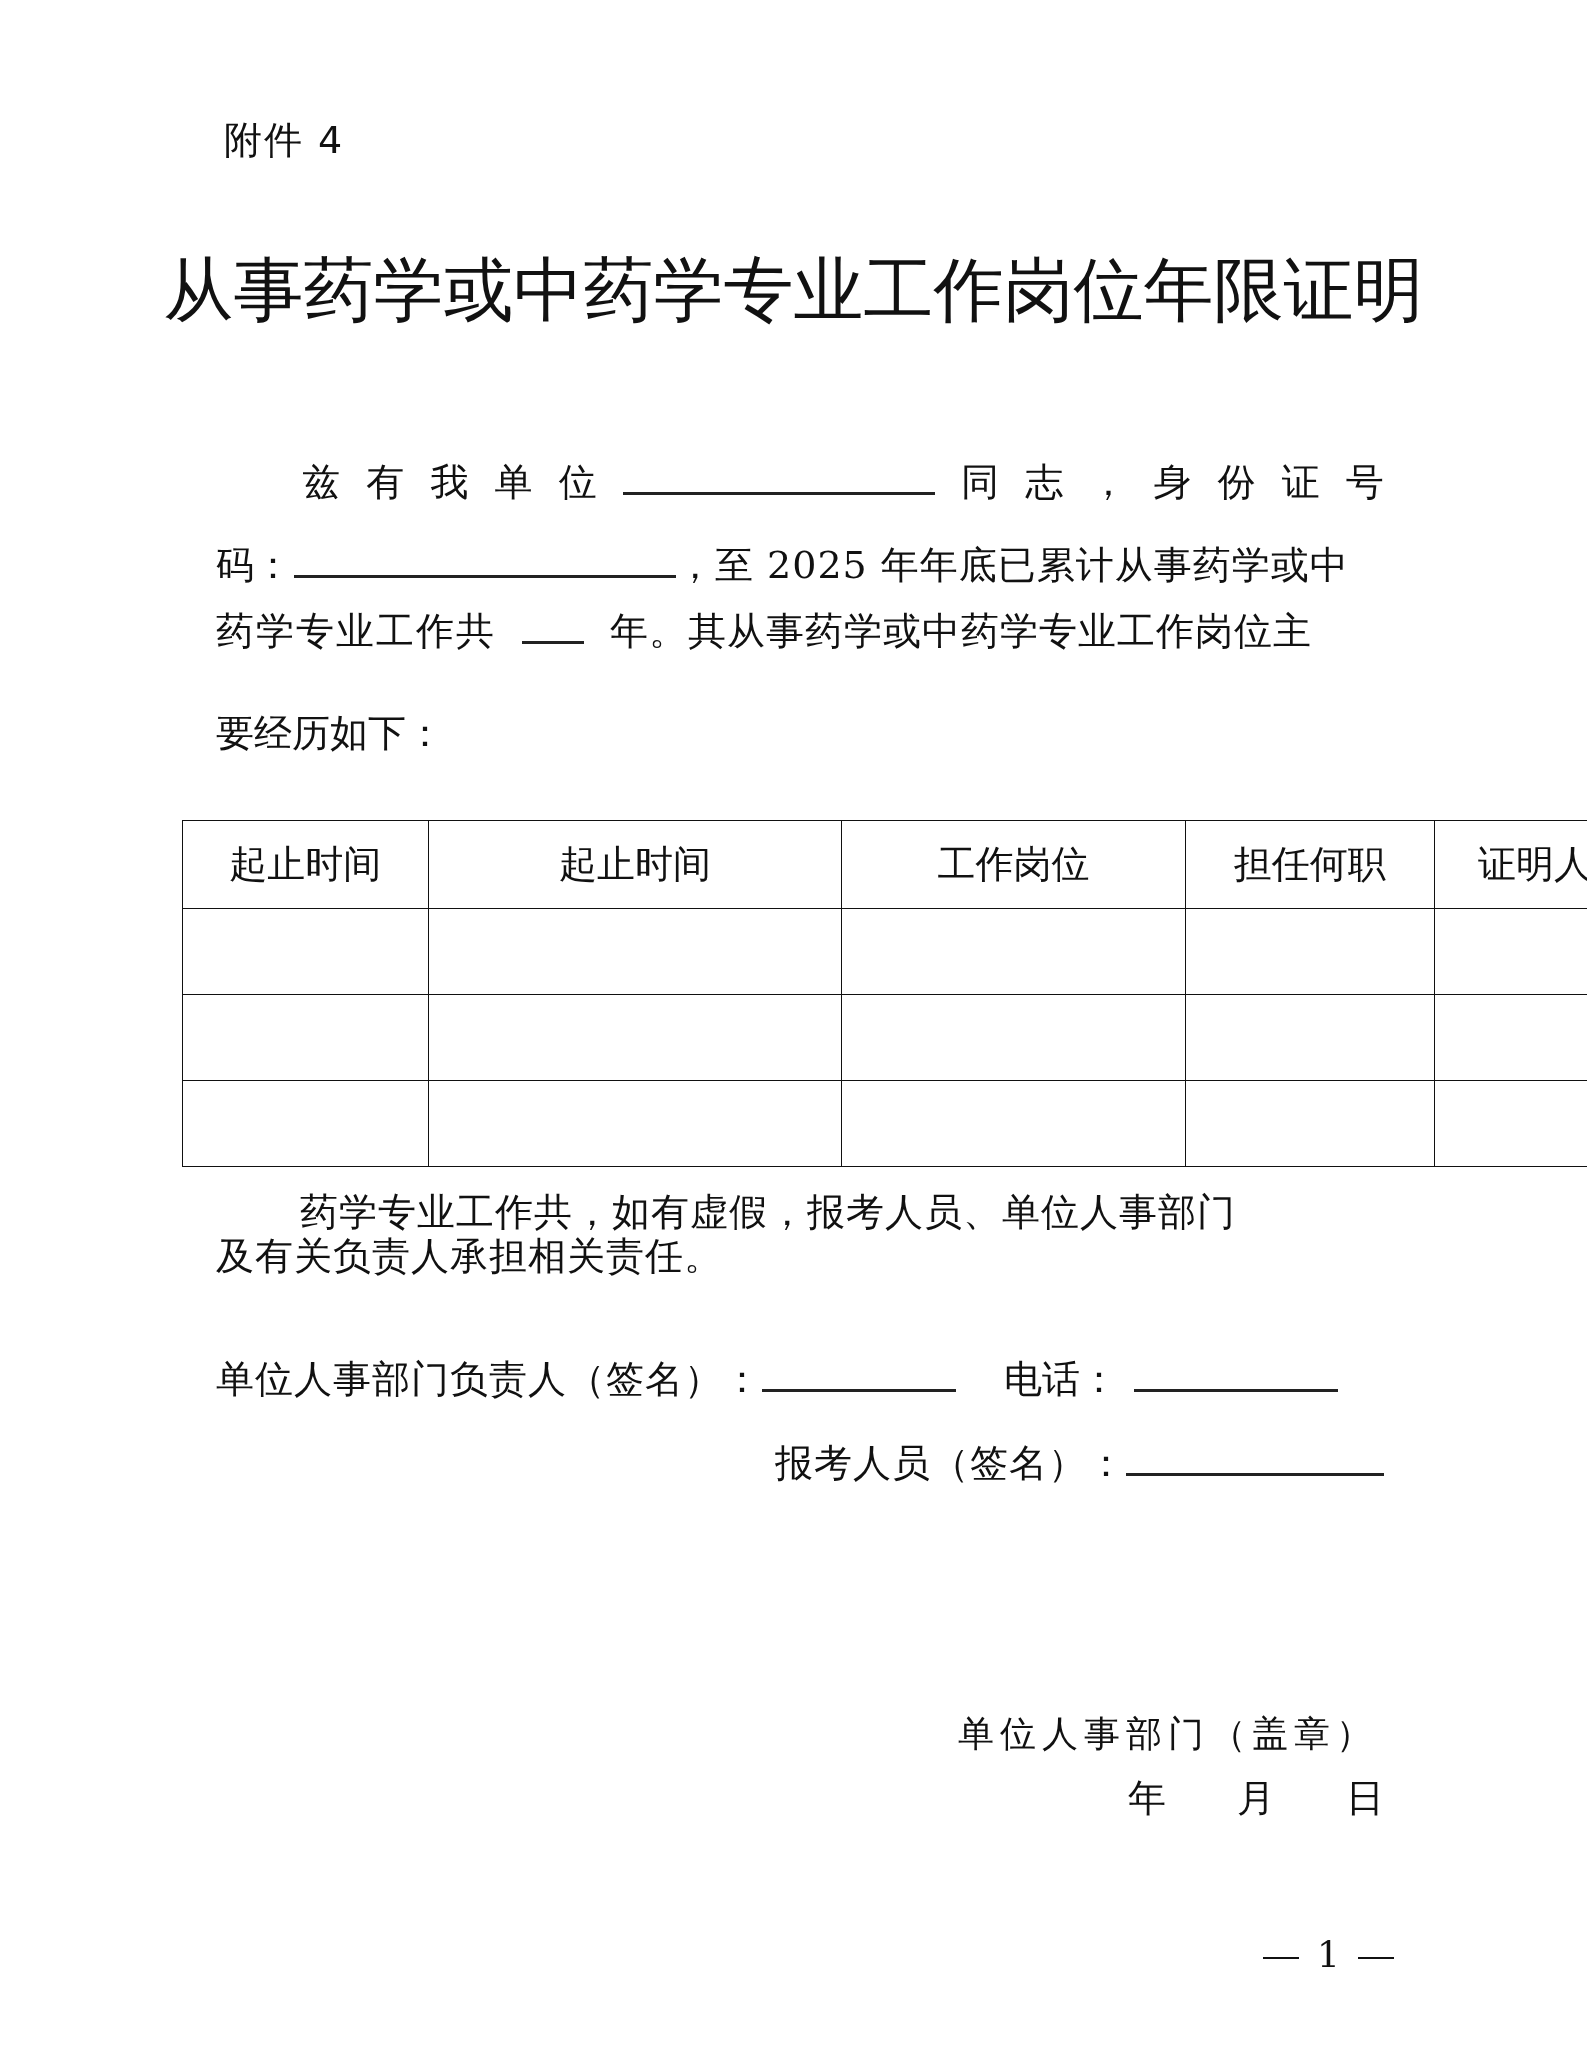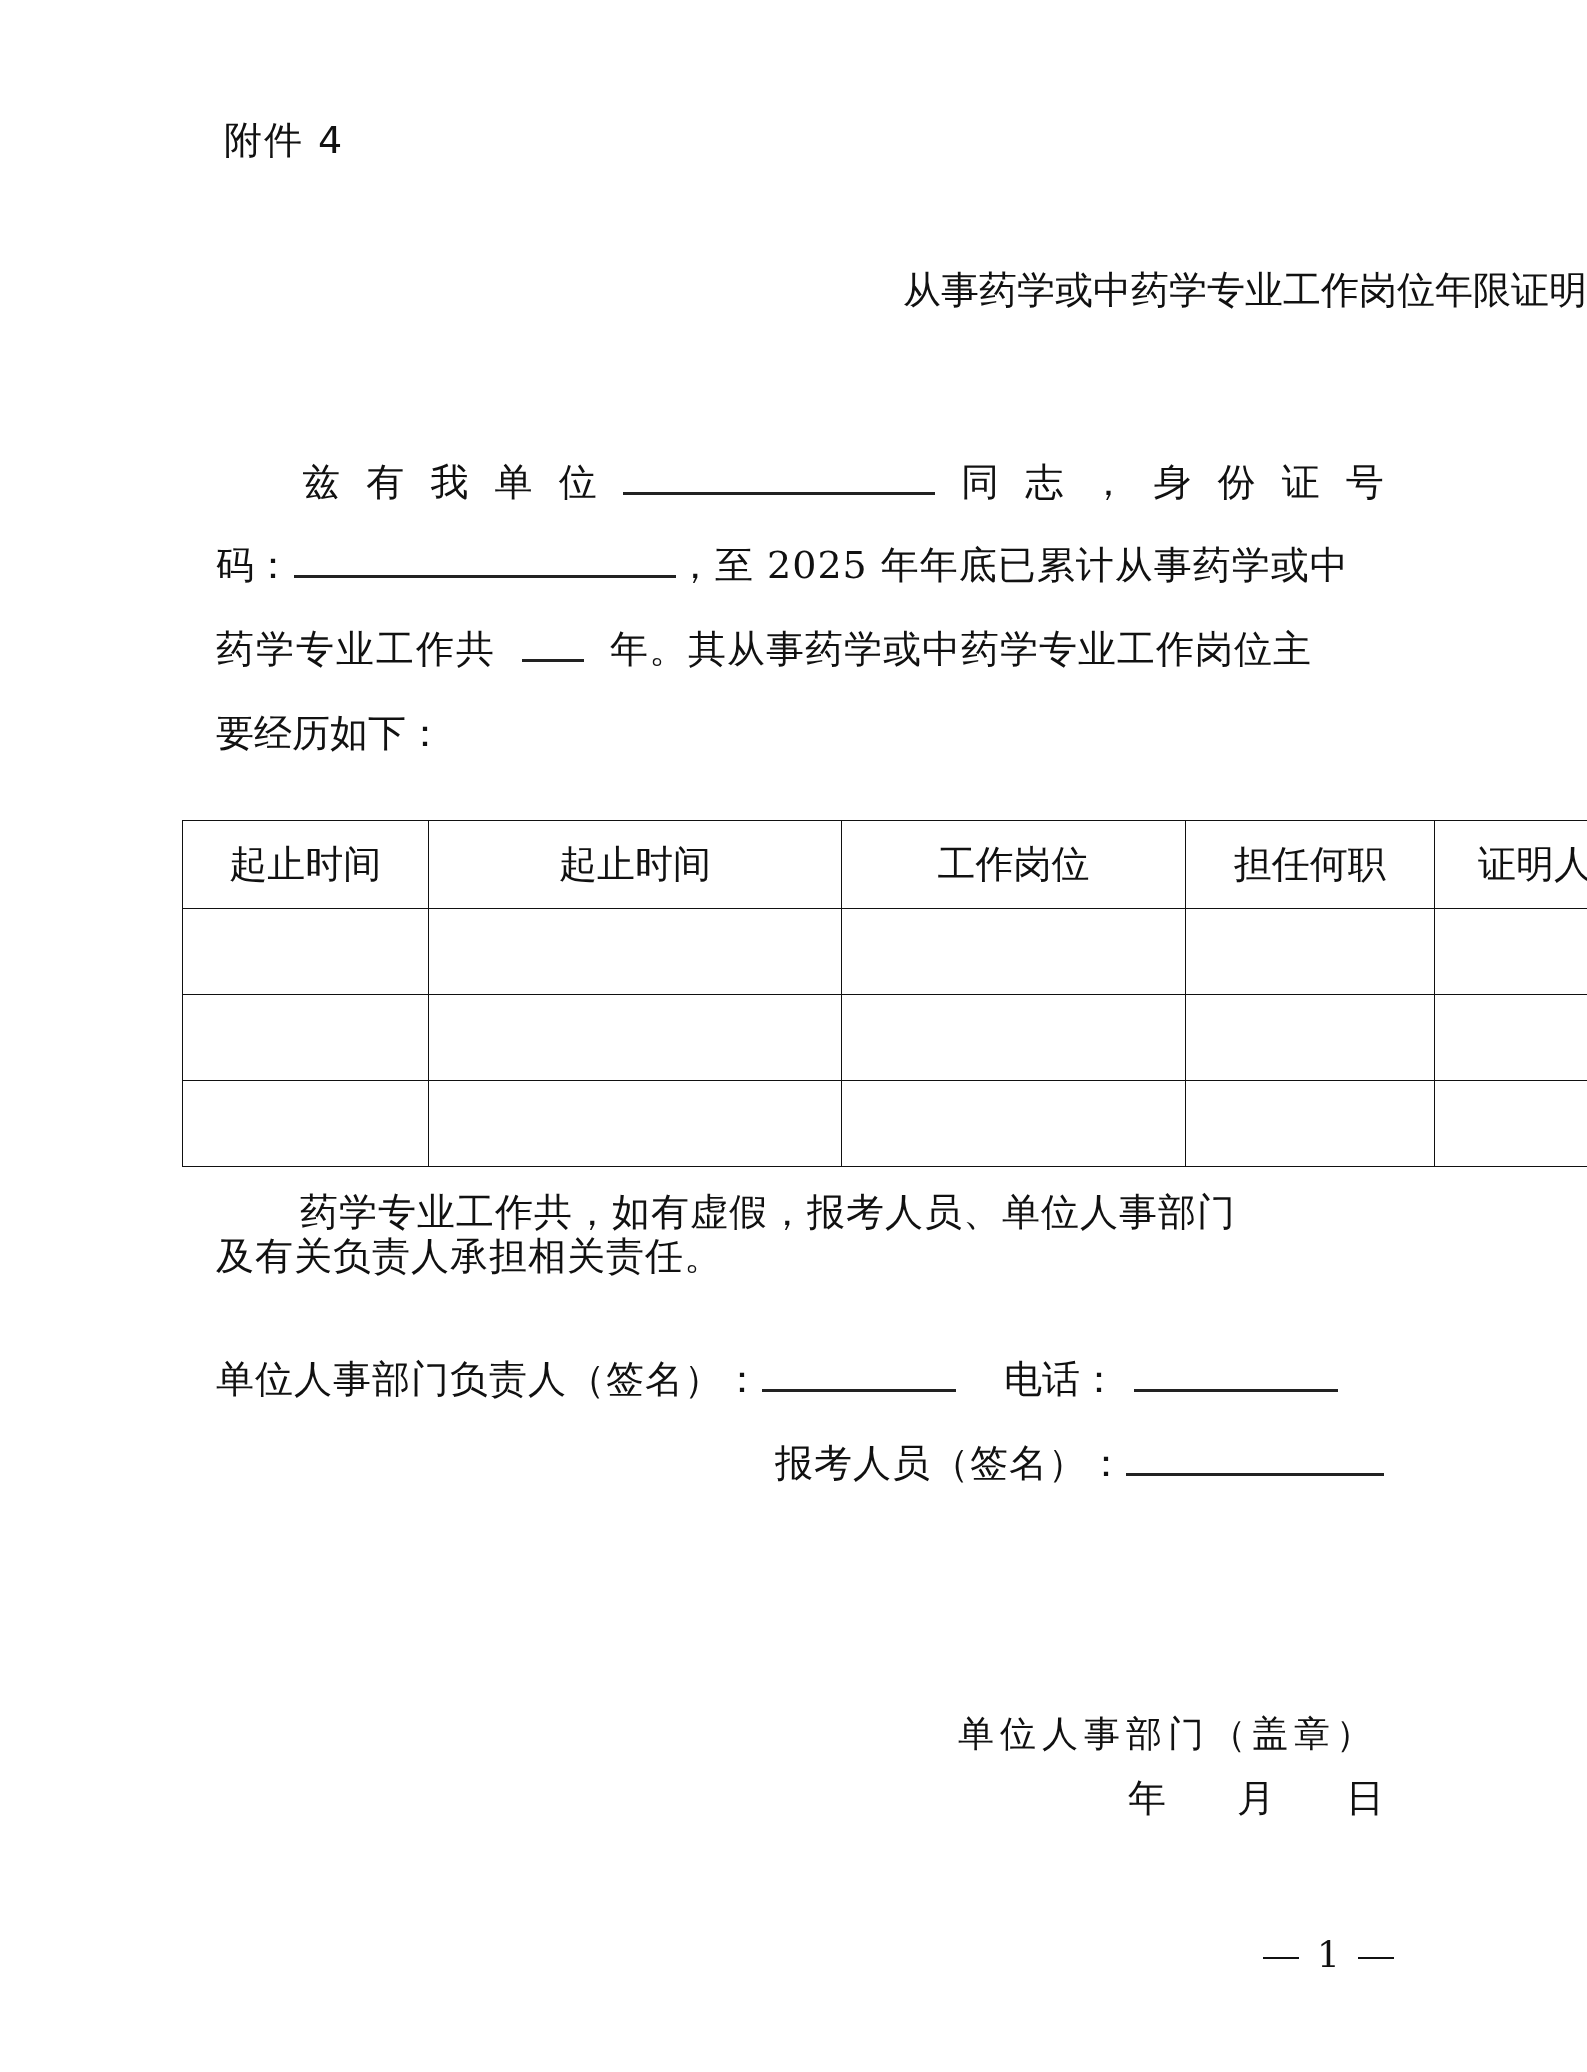--- a/index.html
+++ b/index.html
@@ -22,23 +22,23 @@
       font-family: "DejaVu Sans", "Liberation Sans", sans-serif;
       font-size: 38px;
       line-height: 48px;
       letter-spacing: 2px;
     }
     .title {
       position: absolute;
       left: 0;
       width: 1587px;
       top: 252px;
-      text-align: right;
+      text-align: center;
       font-family: "DejaVu Sans", "Liberation Sans", sans-serif;
-      font-size: 38px;
+      font-size: 70px;
       line-height: 76px;
       letter-spacing: 0px;
     }
     .line {
       position: absolute;
       left: 216px;
       width: 1168px;
       height: 84px;
       font-size: 38px;
       line-height: 84px;
@@ -50,21 +50,21 @@
       align-items: baseline;
     }
     .blank {
       display: inline-block;
       border-bottom: 3px solid #222;
       height: 30px;
       vertical-align: baseline;
     }
     .row1 { top: 440px; }
     .row2 { top: 523px; }
-    .row3 { top: 607px; }
+    .row3 { top: 589px; }
     .row4 { top: 691px; }
 
     table.history {
       position: absolute;
       left: 182px;
       top: 820px;
       width: 1454px;
       border-collapse: collapse;
       font-size: 38px;
     }

